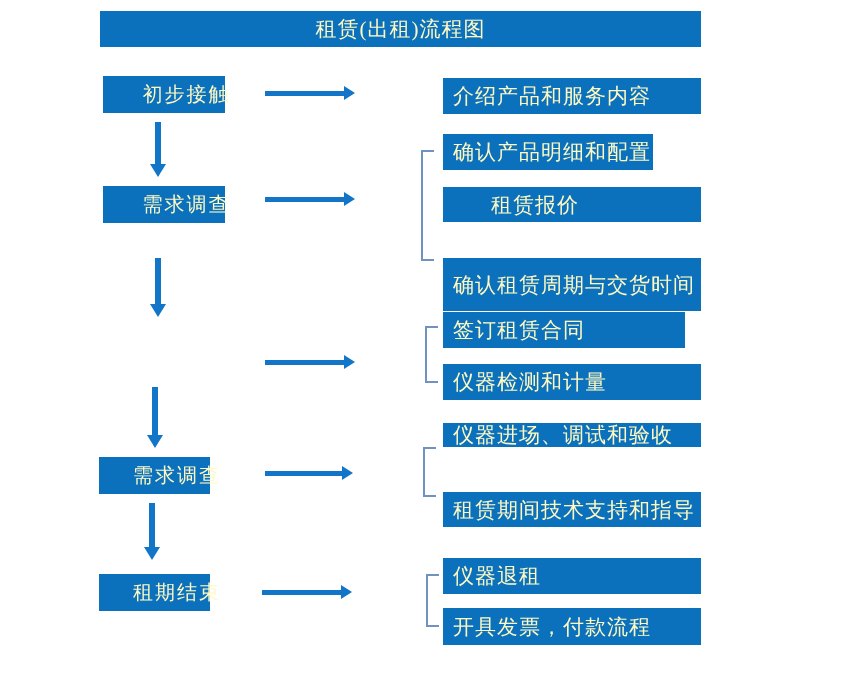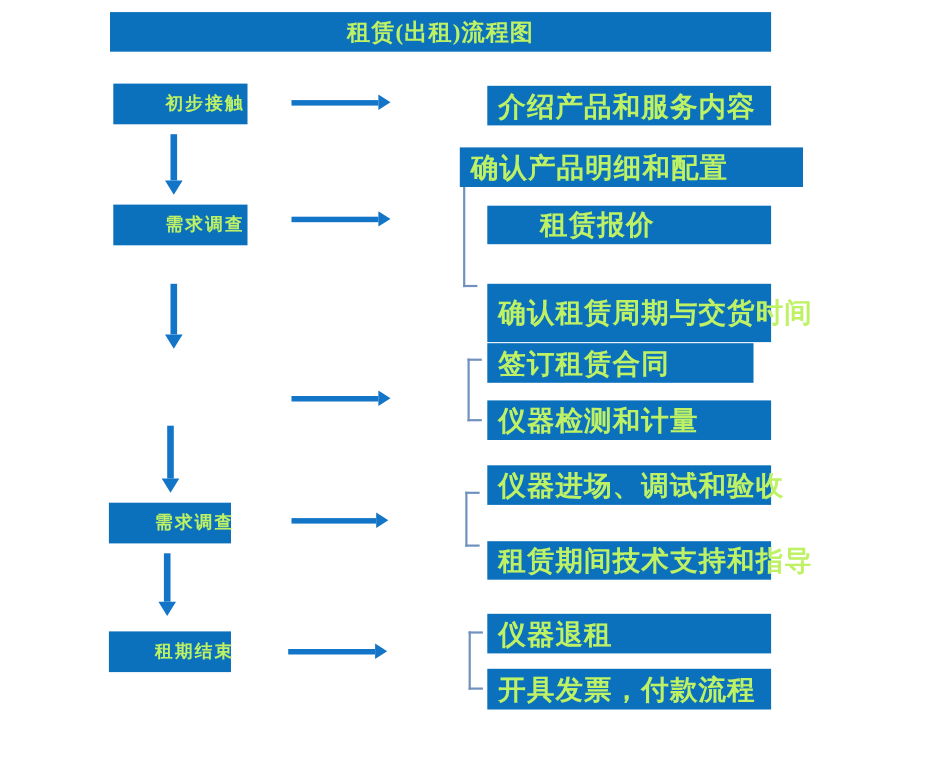--- a/index.html
+++ b/index.html
@@ -1,27 +1,27 @@
 <!DOCTYPE html>
 <html style="--box-blue: #0c71bc; --arrow-blue: #1275c7; --bracket-blue: #7191be; --text-white: #ffffff;"><head>
 <meta charset="utf-8">
 <style>
   html,body{margin:0;padding:0;background:#ffffff;}
   .canvas{
     position:relative;width:844px;height:688px;background:#ffffff;
     font-family:"Liberation Serif","DejaVu Serif",serif;overflow:hidden;
   }
   .box{
-    position:absolute;background:var(--box-blue,#0c71bc);color:#bef264;
-    font-weight:bold;display:flex;align-items:center;box-sizing:border-box;
+    position:absolute;background:var(--box-blue,#0c71bc);color:#fef9c3;
+    font-weight:normal;display:flex;align-items:center;box-sizing:border-box;
     white-space:nowrap;
   }
   .title-bar{justify-content:center;font-size:21px;letter-spacing:1px;}
-  .stage{justify-content:center;font-size:16px;letter-spacing:2px;padding-left:45px;}
-  .detail{justify-content:flex-start;padding-left:10px;font-size:25px;letter-spacing:1px;}
+  .stage{justify-content:center;font-size:20px;letter-spacing:2px;padding-left:45px;}
+  .detail{justify-content:flex-start;padding-left:10px;font-size:21px;letter-spacing:1px;}
   .varrow{position:absolute;width:16px;display:flex;flex-direction:column;align-items:center;}
   .varrow .shaft{width:6px;flex:1;background:var(--arrow-blue,#1275c7);}
   .varrow .head{width:0;height:0;border-left:8px solid transparent;border-right:8px solid transparent;border-top:13px solid var(--arrow-blue,#1275c7);}
   .harrow{position:absolute;height:14px;display:flex;align-items:center;}
   .harrow .shaft{flex:1;height:5px;background:var(--arrow-blue,#1275c7);}
   .harrow .head{width:0;height:0;border-top:7px solid transparent;border-bottom:7px solid transparent;border-left:11px solid var(--arrow-blue,#1275c7);}
   .bracket{
     position:absolute;width:13px;box-sizing:border-box;
     border-left:2px solid var(--bracket-blue,#7191be);
     border-top:2px solid var(--bracket-blue,#7191be);
@@ -78,26 +78,26 @@
     <div class="head"></div>
   </div>
 
   <div class="bracket" style="left:421px;top:150px;height:111px;"></div>
   <div class="bracket" style="left:425px;top:326px;height:57px;"></div>
   <div class="bracket" style="left:423px;top:447px;height:50px;"></div>
   <div class="bracket" style="left:426px;top:574px;height:53px;"></div>
 
   <div class="box detail" style="left:443px;top:78px;width:258px;height:36px;">介绍产品和服务内容</div>
 
-  <div class="box detail" style="left:418px;top:134px;width:312px;height:36px;">确认产品明细和配置</div>
+  <div class="box detail" style="left:443px;top:134px;width:210px;height:36px;">确认产品明细和配置</div>
   <div class="box detail" style="left:443px;top:187px;width:258px;height:35px;padding-left:48px;">租赁报价</div>
   <div class="box detail" style="left:443px;top:258px;width:258px;height:53px;">确认租赁周期与交货时间</div>
 
   <div class="box detail" style="left:443px;top:312px;width:242px;height:36px;">签订租赁合同</div>
   <div class="box detail" style="left:443px;top:364px;width:258px;height:36px;text-align:center;">仪器检测和计量</div>
 
-  <div class="box detail" style="left:443px;top:423px;width:258px;height:36px;">仪器进场、调试和验收</div>
+  <div class="box detail" style="left:443px;top:423px;width:258px;height:24px;">仪器进场、调试和验收</div>
   <div class="box detail" style="left:443px;top:492px;width:258px;height:35px;">租赁期间技术支持和指导</div>
 
   <div class="box detail" style="left:443px;top:558px;width:258px;height:36px;">仪器退租</div>
   <div class="box detail" style="left:443px;top:608px;width:258px;height:37px;">开具发票，付款流程</div>
 
 </div>
 
 </body></html>

